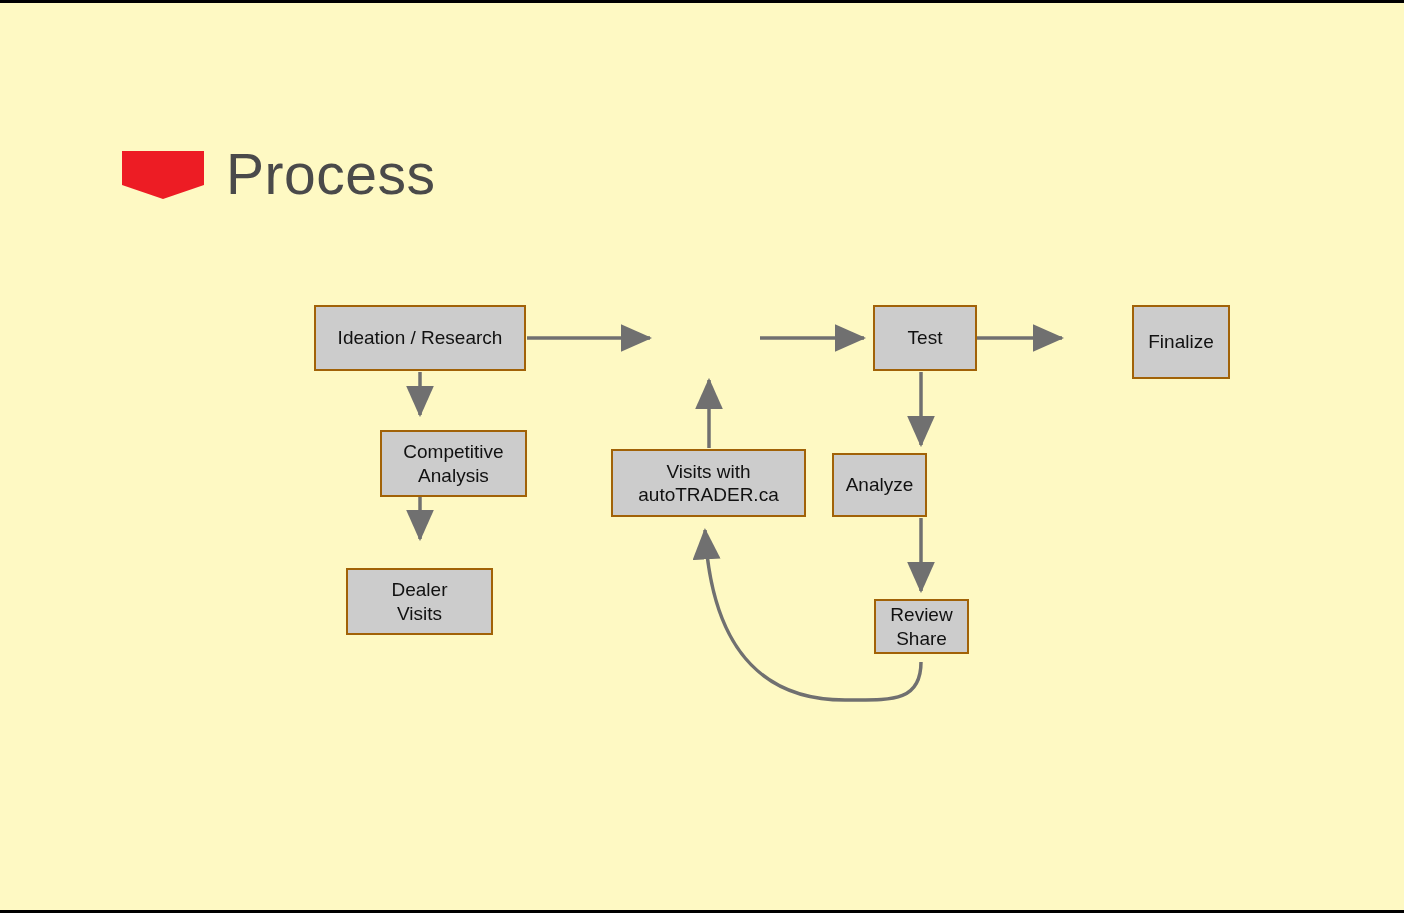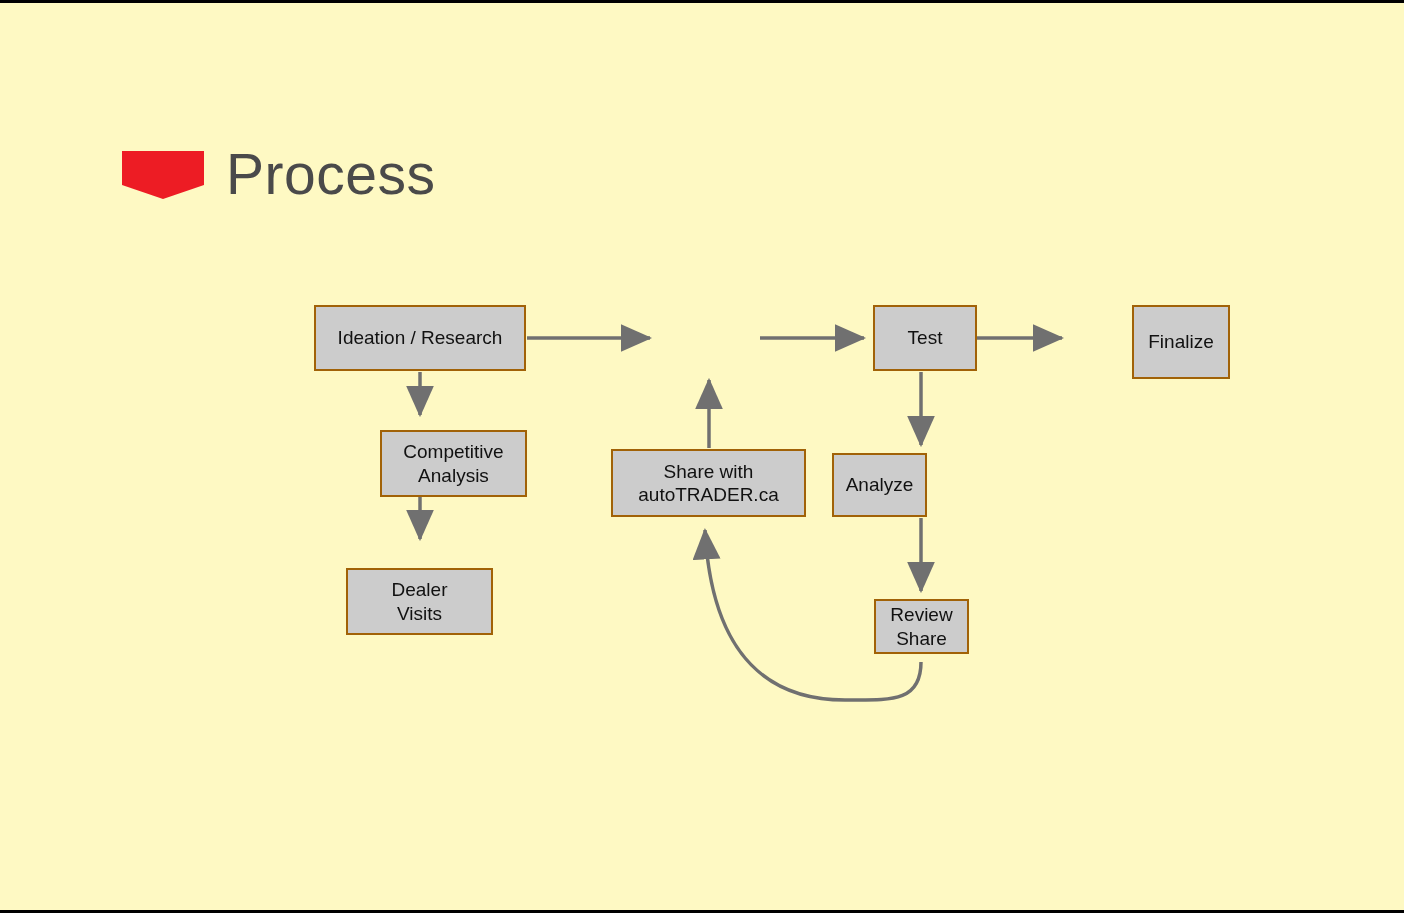--- a/index.html
+++ b/index.html
@@ -152,21 +152,21 @@
     <div class="node-box" style="left:873px; top:302px; width:104px; height:66px;">Test</div>
 
     <div class="node-box" style="left:1132px; top:302px; width:98px; height:74px;">Finalize</div>
 
     <div class="node-box" style="left:346px; top:427px; width:147px; height:67px;margin-left:34px;">Competitive
 Analysis</div>
 
     <div class="node-box" style="left:346px; top:544px; width:147px; height:67px;margin-top:21px;">Dealer
 Visits</div>
 
-    <div class="node-box" style="left:611px; top:446px; width:195px; height:68px;">Share with
+    <div class="node-box" style="left:611px; top:446px; width:195px; height:68px;">Visits with
 autoTRADER.ca</div>
 
     <div class="node-box" style="left:832px; top:450px; width:95px; height:64px;">Analyze</div>
 
     <div class="node-box" style="left:874px; top:596px; width:95px; height:55px;">Review
 Share</div>
 
   </div>
 </div>
 

